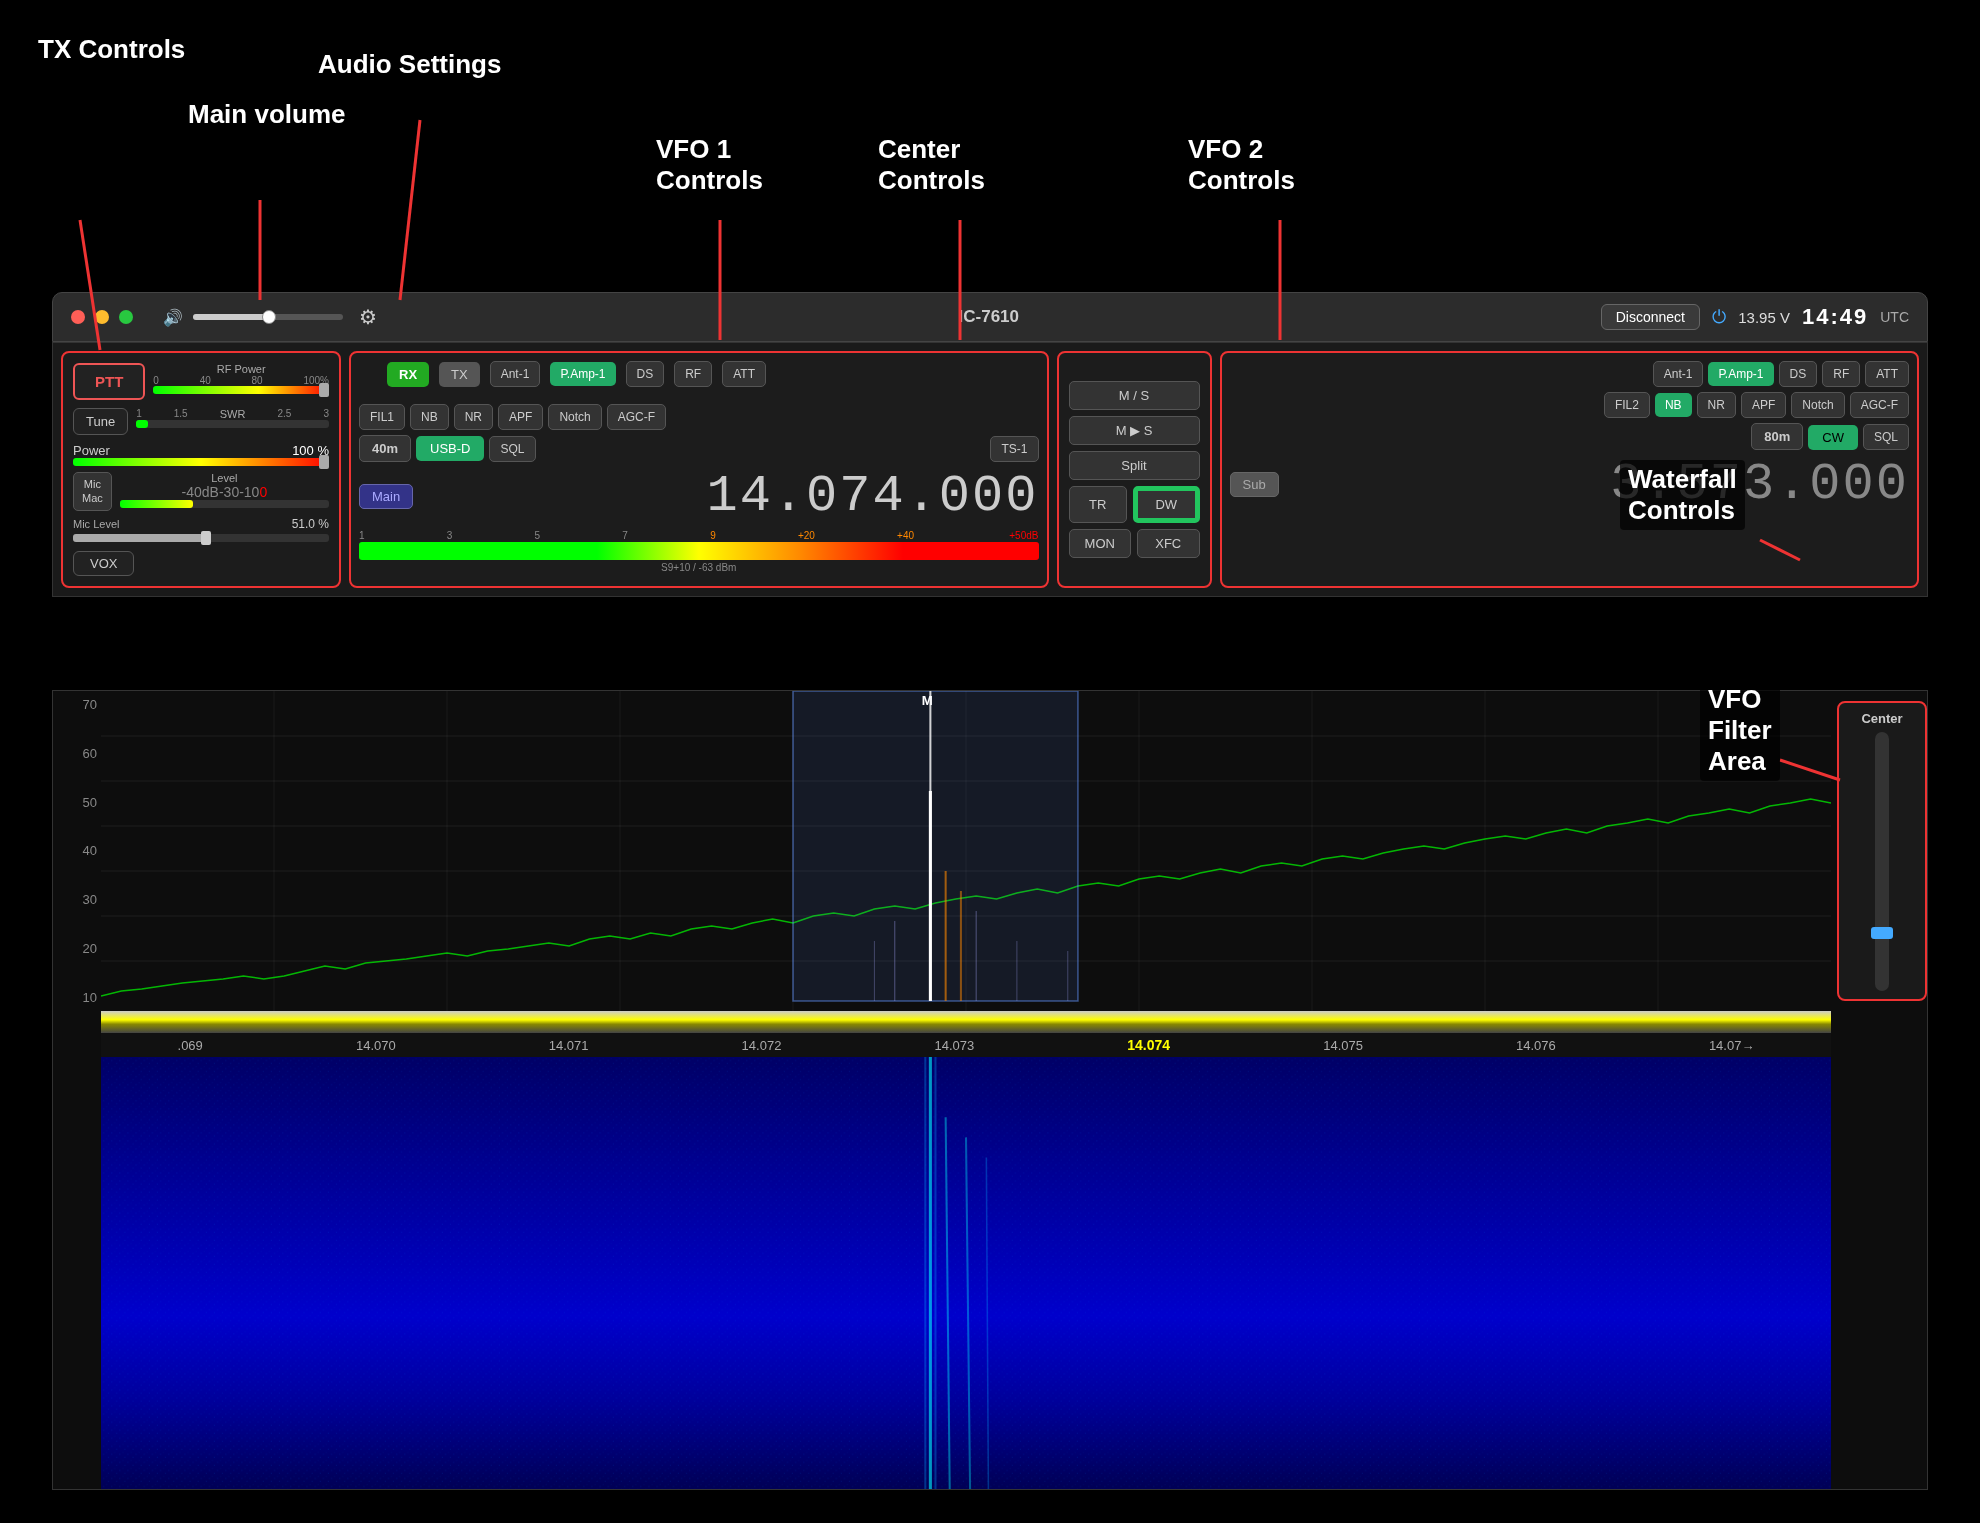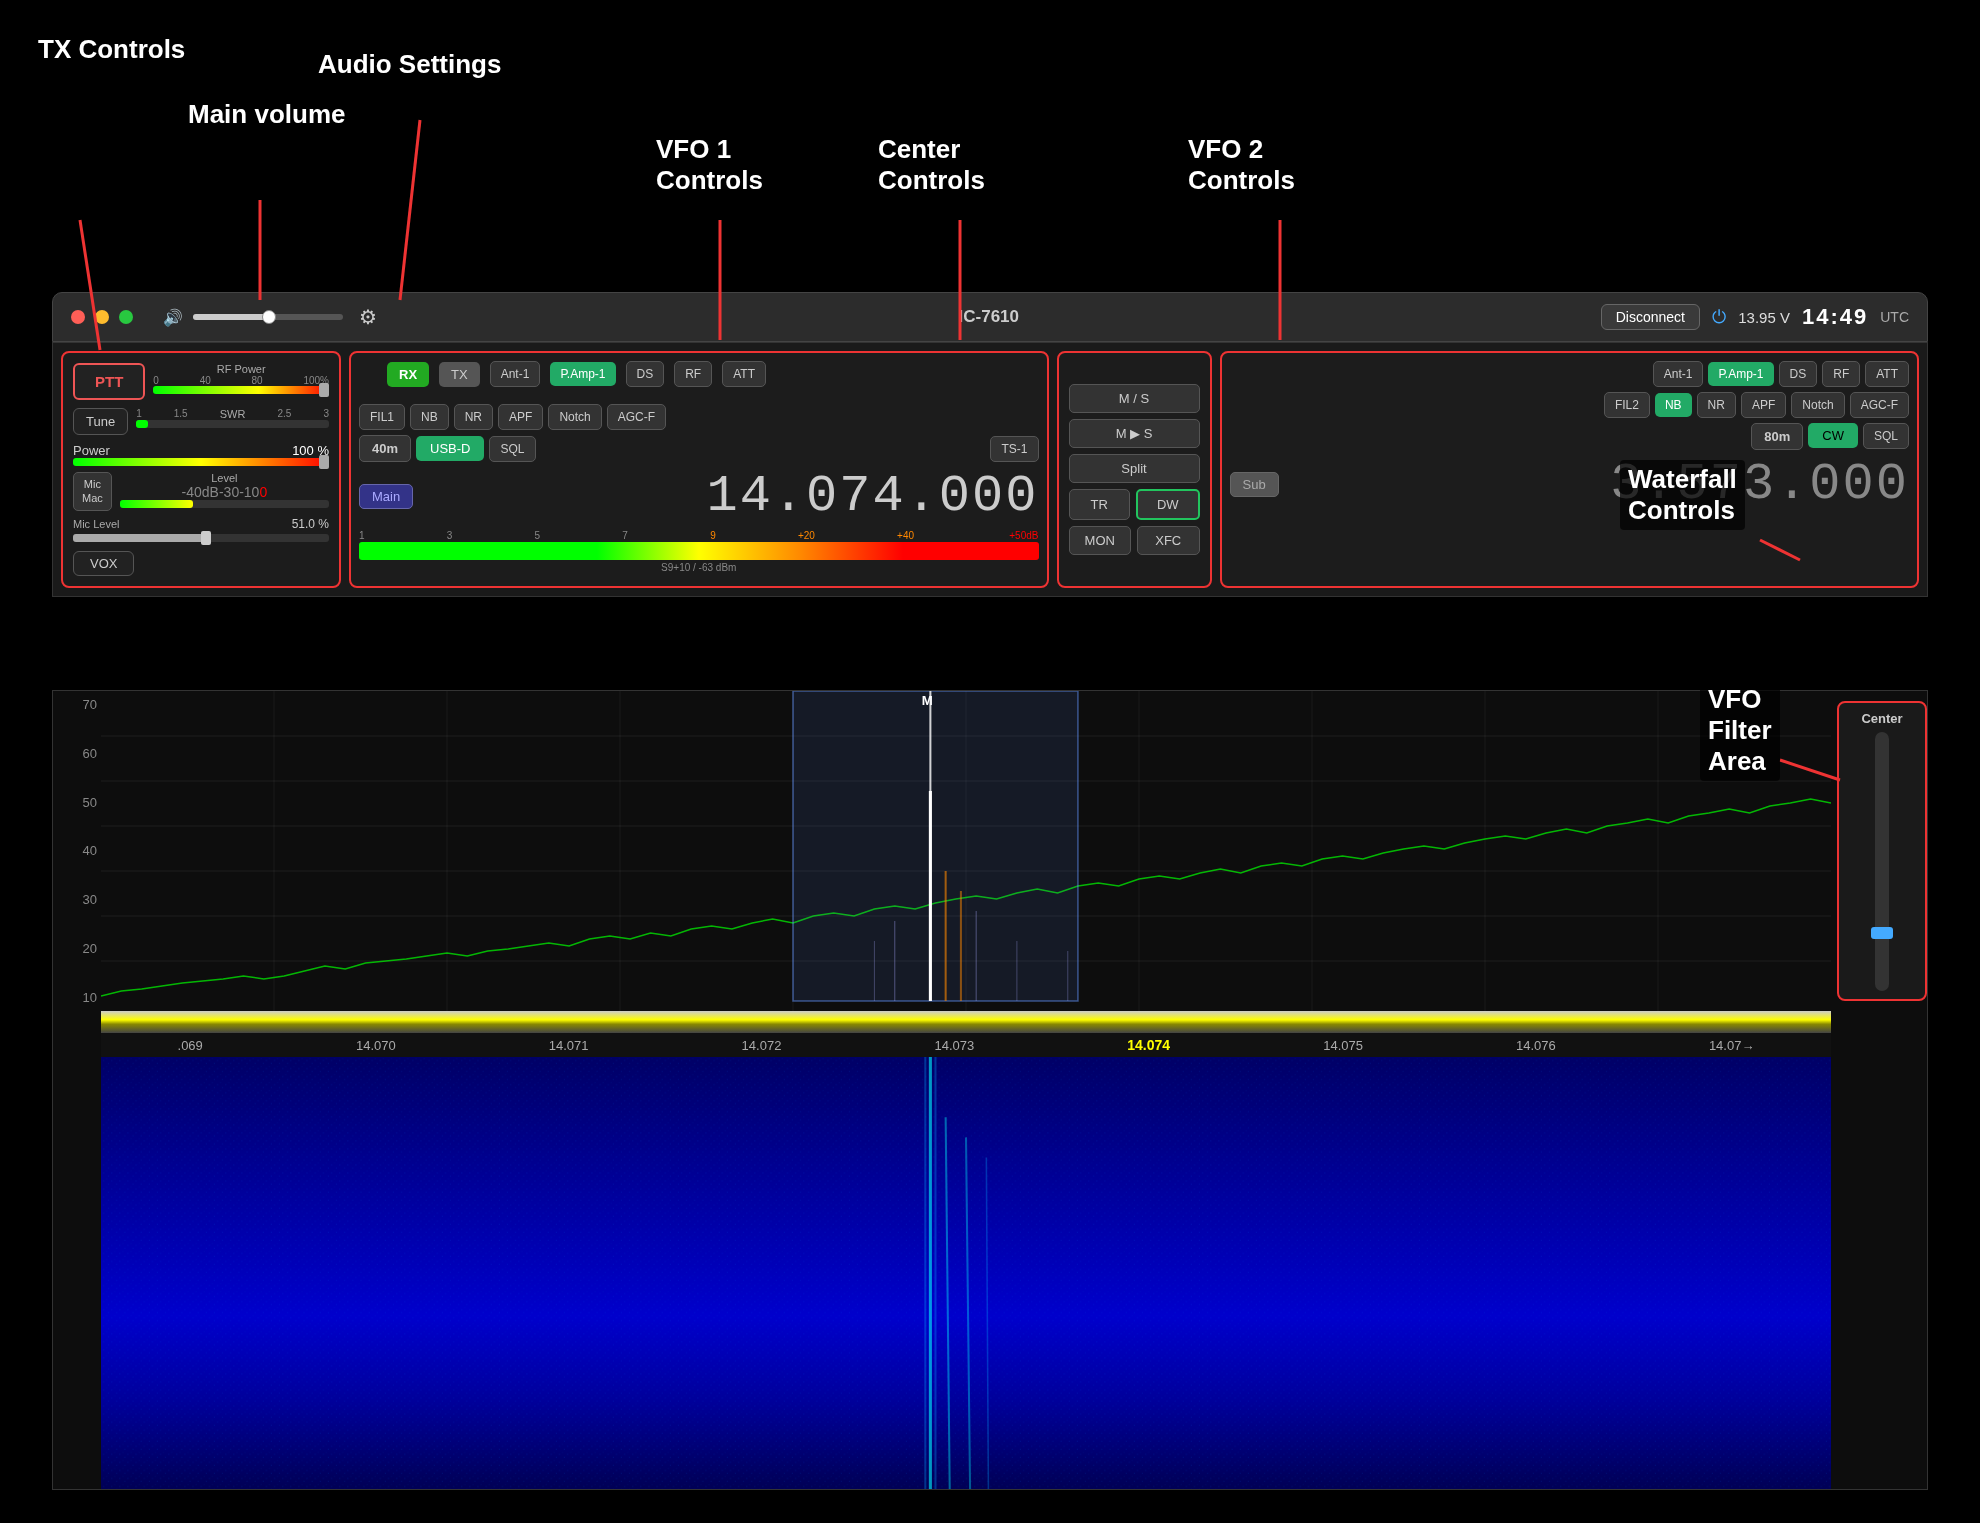--- a/index.html
+++ b/index.html
@@ -209,21 +209,21 @@
       <div style="color:#888;font-size:10px;text-align:center;margin-top:2px;">S9+10 / -63 dBm</div>
     </div>
   </div>
 
   <div style="background:#1c1c1c;border:2px solid #e33;border-radius:8px;padding:8px 10px;width:155px;min-width:155px;display:flex;flex-direction:column;gap:6px;justify-content:center;align-items:center;">
     <button style="background:#333;color:#ccc;border:1px solid #555;border-radius:5px;padding:6px 20px;font-size:13px;cursor:pointer;width:100%;">M / S</button>
     <button style="background:#333;color:#ccc;border:1px solid #555;border-radius:5px;padding:6px 20px;font-size:13px;cursor:pointer;width:100%;">M ▶ S</button>
     <button style="background:#333;color:#ccc;border:1px solid #555;border-radius:5px;padding:6px 20px;font-size:13px;cursor:pointer;width:100%;">Split</button>
     <div style="display:flex;gap:6px;width:100%;">
       <button style="background:#333;color:#ccc;border:1px solid #555;border-radius:5px;padding:6px 0;font-size:13px;cursor:pointer;flex:1;">TR</button>
-      <button style="background:#333;color:#ccc;border:2px solid #22c55e;border-radius:5px;padding:6px 0;font-size:13px;cursor:pointer;flex:1;">DW</button>
+      <button style="background:#333;color:#ccc;border:5px solid #22c55e;border-radius:5px;padding:6px 0;font-size:13px;cursor:pointer;flex:1;">DW</button>
     </div>
     <div style="display:flex;gap:6px;width:100%;">
       <button style="background:#333;color:#ccc;border:1px solid #555;border-radius:5px;padding:6px 0;font-size:13px;cursor:pointer;flex:1;">MON</button>
       <button style="background:#333;color:#ccc;border:1px solid #555;border-radius:5px;padding:6px 0;font-size:13px;cursor:pointer;flex:1;">XFC</button>
     </div>
   </div>
 
   <div style="background:#1c1c1c;border:2px solid #e33;border-radius:8px;padding:8px;flex:1;">
 
     <div style="display:flex;gap:5px;margin-bottom:5px;align-items:center;justify-content:flex-end;">
@@ -236,21 +236,21 @@
 
     <div style="display:flex;gap:5px;margin-bottom:5px;align-items:center;justify-content:flex-end;">
       <button style="background:#333;color:#ccc;border:1px solid #555;border-radius:5px;padding:5px 10px;font-size:12px;cursor:pointer;">FIL2</button>
       <button style="background:#2a6;color:white;border:none;border-radius:5px;padding:5px 10px;font-size:12px;cursor:pointer;">NB</button>
       <button style="background:#333;color:#ccc;border:1px solid #555;border-radius:5px;padding:5px 10px;font-size:12px;cursor:pointer;">NR</button>
       <button style="background:#333;color:#ccc;border:1px solid #555;border-radius:5px;padding:5px 10px;font-size:12px;cursor:pointer;">APF</button>
       <button style="background:#333;color:#ccc;border:1px solid #555;border-radius:5px;padding:5px 10px;font-size:12px;cursor:pointer;">Notch</button>
       <button style="background:#333;color:#ccc;border:1px solid #555;border-radius:5px;padding:5px 10px;font-size:12px;cursor:pointer;">AGC-F</button>
     </div>
 
-    <div style="display:flex;gap:5px;margin-bottom:5px;align-items:flex-start;justify-content:flex-end;">
+    <div style="display:flex;gap:5px;margin-bottom:5px;align-items:flex-end;justify-content:flex-end;">
       <button style="background:#333;color:#ccc;border:1px solid #555;border-radius:5px;padding:5px 12px;font-size:13px;font-weight:600;cursor:pointer;">80m</button>
       <button style="background:#2a6;color:#000000;border:none;border-radius:5px;padding:5px 14px;font-size:13px;cursor:pointer;">CW</button>
       <button style="background:#333;color:#ccc;border:1px solid #555;border-radius:5px;padding:5px 10px;font-size:12px;cursor:pointer;">SQL</button>
     </div>
 
     <div style="display:flex;align-items:center;gap:10px;margin-bottom:4px;">
       <button style="background:#555;color:#aaa;border:1px solid #666;border-radius:5px;padding:4px 12px;font-size:13px;cursor:pointer;">Sub</button>
       <div style="font-size:52px;font-weight:300;color:#888;font-family:'Courier New',monospace;letter-spacing:2px;flex:1;text-align:right;">3.573.000</div>
     </div>
 

